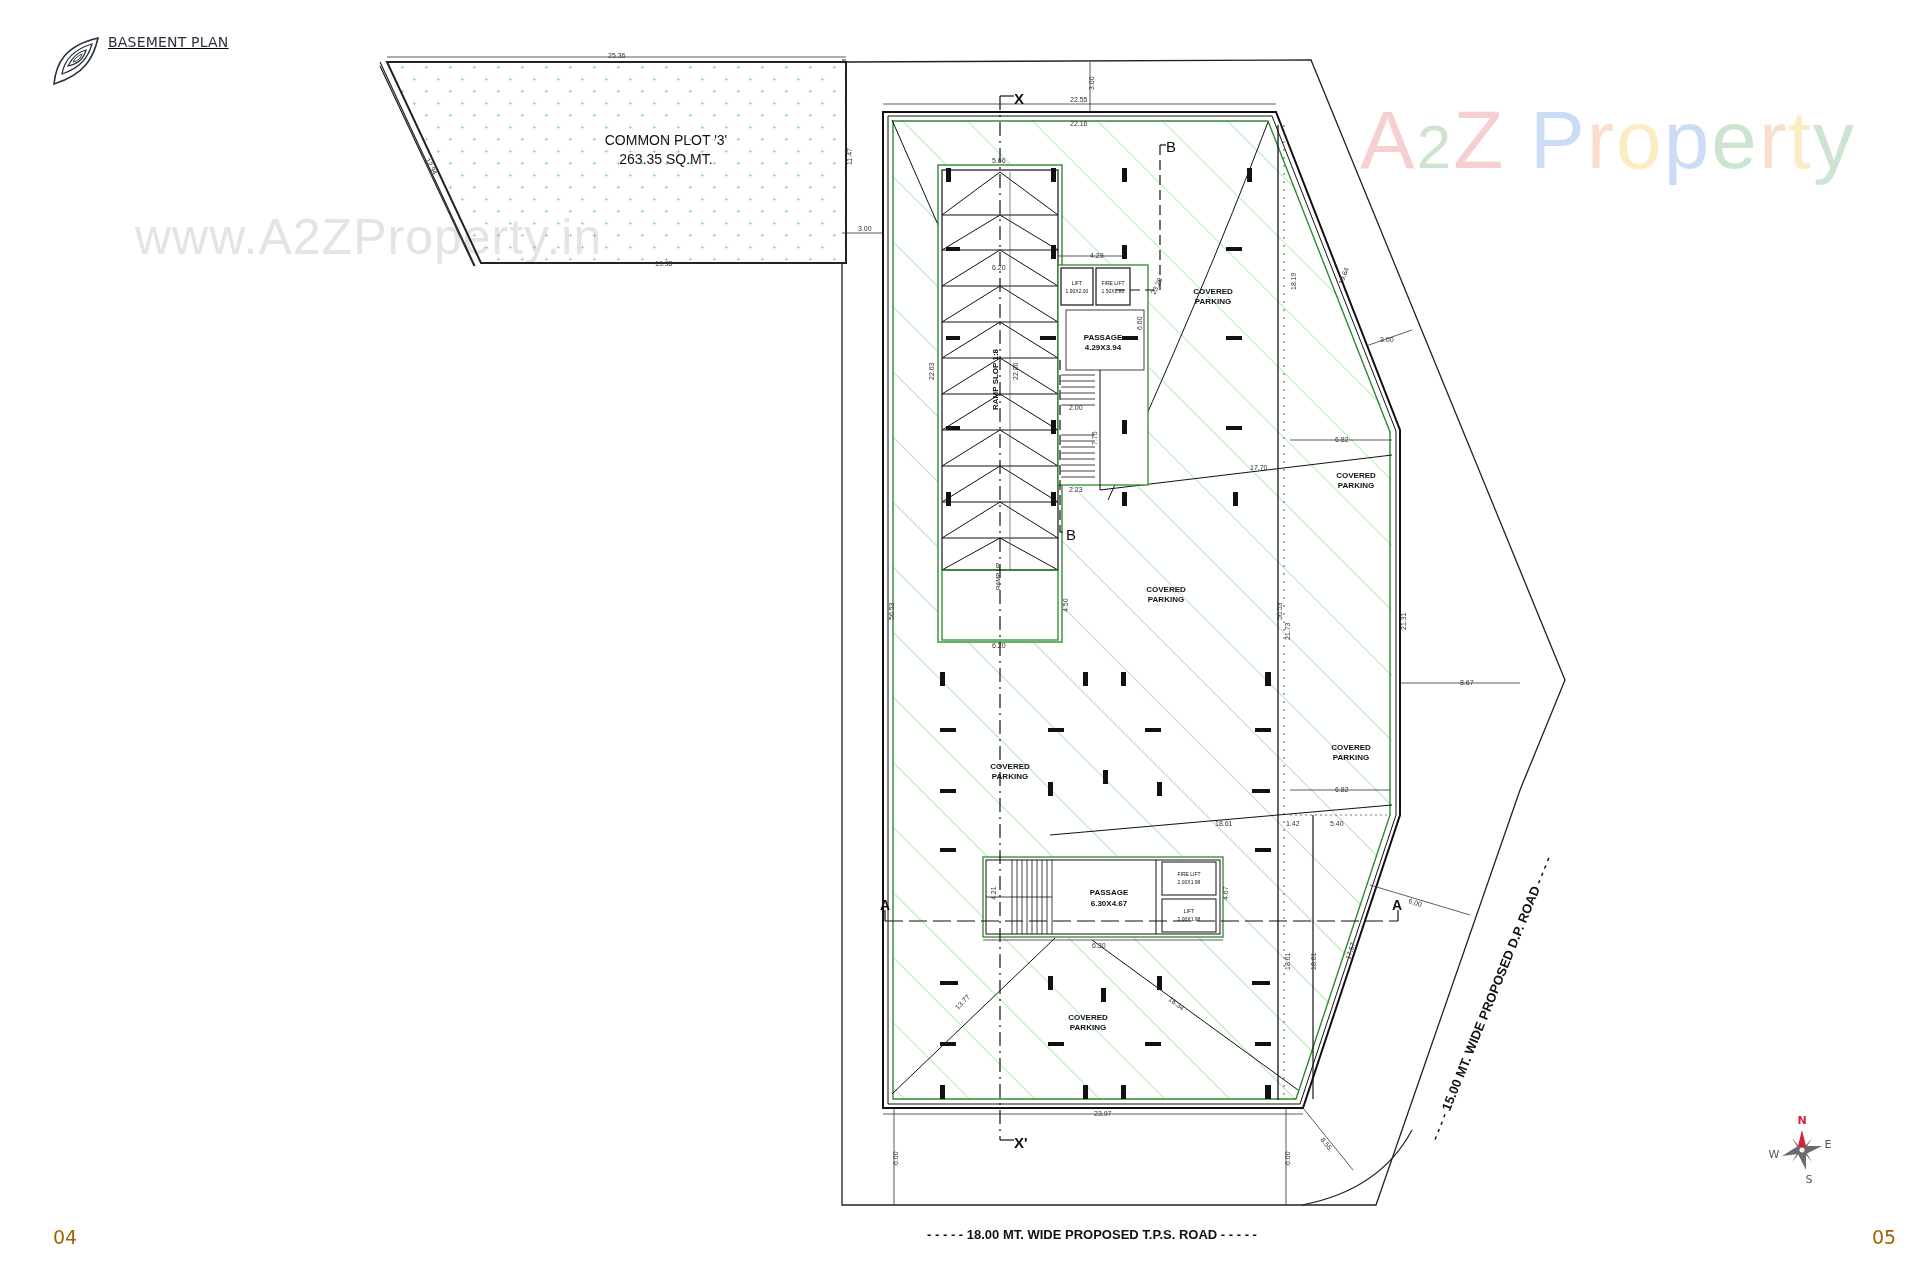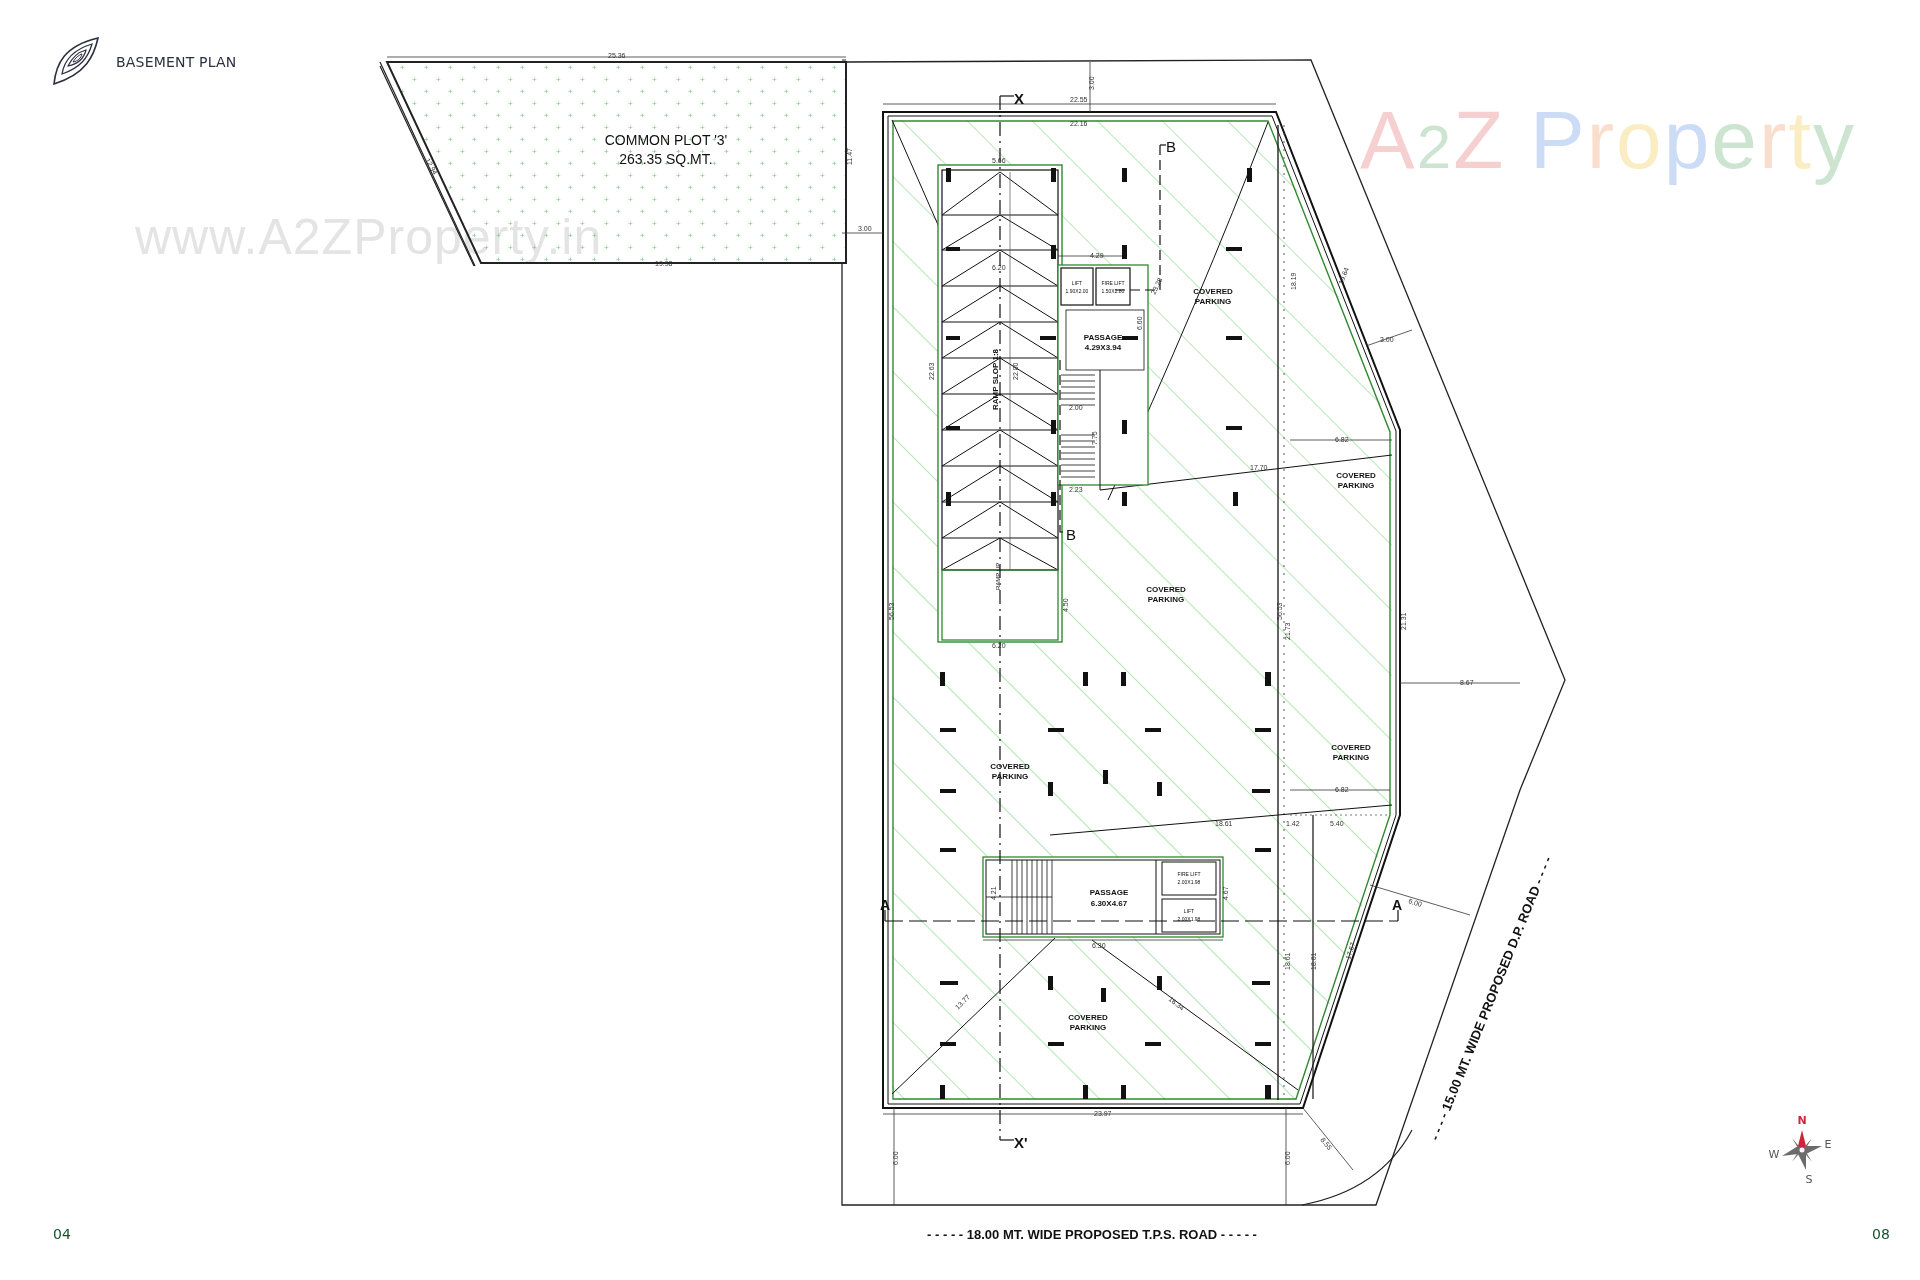--- a/index.html
+++ b/index.html
@@ -1,19 +1,19 @@
 <!DOCTYPE html>
 <html><head>
 <meta charset="utf-8">
 <style>
   html, body { margin:0; padding:0; background:#ffffff; }
   body { width:1920px; height:1280px; position:relative; overflow:hidden; font-family:"Liberation Sans", sans-serif; }
-  .page-header { position:absolute; left:50px; top:34px; display:flex; align-items:center; gap:10px; }
+  .page-header { position:absolute; left:50px; top:34px; display:flex; gap:2px;text-decoration:underline; }
   .page-title { font-family:"DejaVu Sans", sans-serif; font-size:14px; color:#2b3140; letter-spacing:0.2px; }
-  .page-num { position:absolute; font-family:"DejaVu Sans", sans-serif; font-size:14px; color:#14532d; }
+  .page-num { position:absolute; font-family:"DejaVu Sans", sans-serif; font-size:19px; color:#a16207; }
   .page-num.left { left:53px; top:1226px; }
   .page-num.right { left:1872px; top:1226px; }
   .wm-url { position:absolute; left:135px; top:208px; font-family:"Liberation Sans", sans-serif; font-size:50px; color:#e4e4e4; letter-spacing:1px; white-space:nowrap; }
   .wm-brand { position:absolute; left:1360px; top:93px; font-family:"Liberation Sans", sans-serif; font-weight:normal; font-size:82px; white-space:nowrap; letter-spacing:2px; }
   .wm-brand span { opacity:0.28; }
   svg.plan { position:absolute; left:0; top:0; }
   .lbl { font-family:"Liberation Sans", sans-serif; fill:#111; }
   .dim { font-family:"Liberation Sans", sans-serif; fill:#333; font-size:7px; }
   .compass { position:absolute; left:1762px; top:1110px; width:80px; height:90px; }
 </style>
@@ -338,13 +338,13 @@
   <polygon points="40,40 50,52 44,42" fill="#6b6b6b"></polygon>
   <polygon points="40,40 30,52 36,42" fill="#6b6b6b"></polygon>
   <circle cx="40" cy="40" r="2.5" fill="#fff"></circle>
   <text x="40" y="14" font-size="11" font-weight="bold" fill="#d0243a" text-anchor="middle" font-family="DejaVu Sans, sans-serif">N</text>
   <text x="66" y="38" font-size="11" fill="#555" text-anchor="middle" font-family="DejaVu Sans, sans-serif">E</text>
   <text x="12" y="48" font-size="11" fill="#555" text-anchor="middle" font-family="DejaVu Sans, sans-serif">W</text>
   <text x="47" y="73" font-size="11" fill="#555" text-anchor="middle" font-family="DejaVu Sans, sans-serif">S</text>
 </svg>
 
 <div class="page-num left">04</div>
-<div class="page-num right">08</div>
+<div class="page-num right">05</div>
 
 </body></html>

